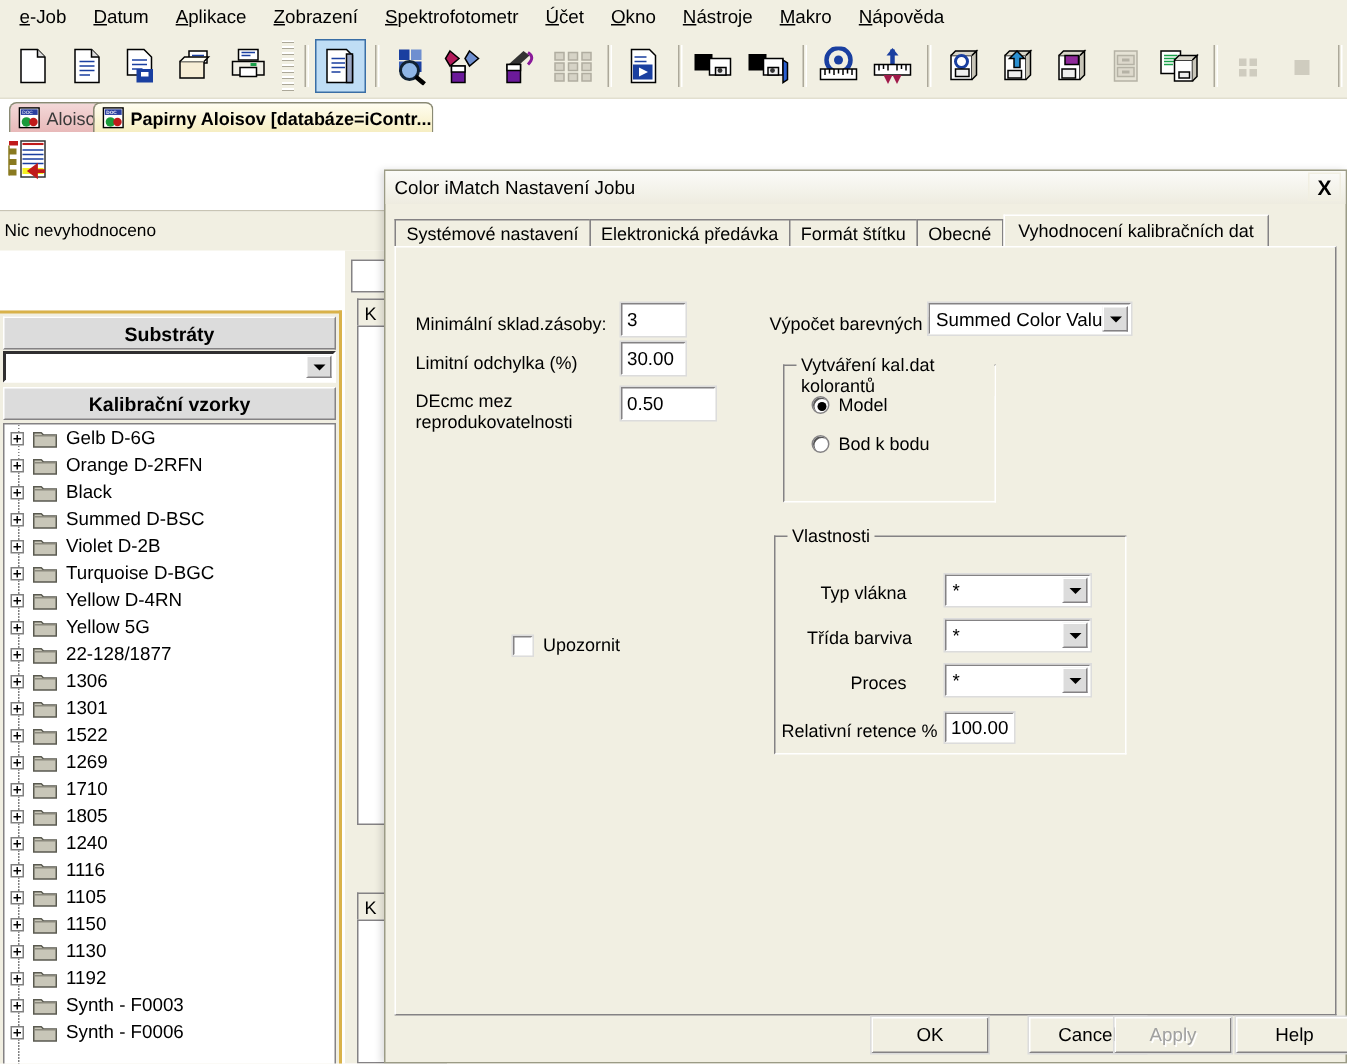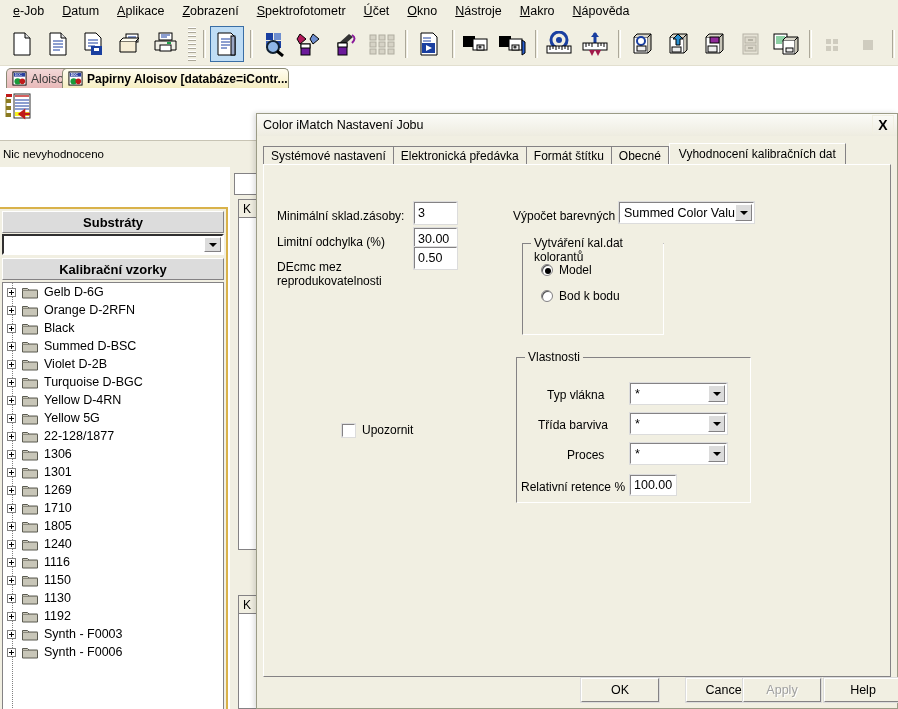--- a/index.html
+++ b/index.html
@@ -751,20 +751,28 @@
                 <path d="M0.5 4.5 h15" stroke="#8a887c" fill="none"></path>
               </svg></span>
             <span>1301</span>
           </div>
           <div class="trow">
             <span class="plusbox"></span>
             <span class="folder"><svg width="16" height="13" viewBox="0 0 16 13">
                 <path d="M0.5 2.5 h5 l1.5 1.5 h8.5 v8 h-15z" fill="#c8c6b8" stroke="#5a5a50"></path>
                 <path d="M0.5 4.5 h15" stroke="#8a887c" fill="none"></path>
               </svg></span>
+            <span>1522</span>
+          </div>
+          <div class="trow">
+            <span class="plusbox"></span>
+            <span class="folder"><svg width="16" height="13" viewBox="0 0 16 13">
+                <path d="M0.5 2.5 h5 l1.5 1.5 h8.5 v8 h-15z" fill="#c8c6b8" stroke="#5a5a50"></path>
+                <path d="M0.5 4.5 h15" stroke="#8a887c" fill="none"></path>
+              </svg></span>
             <span>1269</span>
           </div>
           <div class="trow">
             <span class="plusbox"></span>
             <span class="folder"><svg width="16" height="13" viewBox="0 0 16 13">
                 <path d="M0.5 2.5 h5 l1.5 1.5 h8.5 v8 h-15z" fill="#c8c6b8" stroke="#5a5a50"></path>
                 <path d="M0.5 4.5 h15" stroke="#8a887c" fill="none"></path>
               </svg></span>
             <span>1710</span>
           </div>
@@ -784,20 +792,28 @@
               </svg></span>
             <span>1240</span>
           </div>
           <div class="trow">
             <span class="plusbox"></span>
             <span class="folder"><svg width="16" height="13" viewBox="0 0 16 13">
                 <path d="M0.5 2.5 h5 l1.5 1.5 h8.5 v8 h-15z" fill="#c8c6b8" stroke="#5a5a50"></path>
                 <path d="M0.5 4.5 h15" stroke="#8a887c" fill="none"></path>
               </svg></span>
             <span>1116</span>
+          </div>
+          <div class="trow">
+            <span class="plusbox"></span>
+            <span class="folder"><svg width="16" height="13" viewBox="0 0 16 13">
+                <path d="M0.5 2.5 h5 l1.5 1.5 h8.5 v8 h-15z" fill="#c8c6b8" stroke="#5a5a50"></path>
+                <path d="M0.5 4.5 h15" stroke="#8a887c" fill="none"></path>
+              </svg></span>
+            <span>1105</span>
           </div>
           <div class="trow">
             <span class="plusbox"></span>
             <span class="folder"><svg width="16" height="13" viewBox="0 0 16 13">
                 <path d="M0.5 2.5 h5 l1.5 1.5 h8.5 v8 h-15z" fill="#c8c6b8" stroke="#5a5a50"></path>
                 <path d="M0.5 4.5 h15" stroke="#8a887c" fill="none"></path>
               </svg></span>
             <span>1150</span>
           </div>
           <div class="trow">
@@ -870,21 +886,21 @@
       </div>
 
       <div class="lbl" style="left:13px; top:70px;">Limitní odchylka (%)</div>
       <div class="txtin" style="left:150px; top:63px; width:43px; height:22px;">
         <span>30.00</span>
       </div>
 
       <div class="lbl" style="left:13px; top:95px; width:130px;">
         <span>DEcmc mez reprodukovatelnosti</span>
       </div>
-      <div class="txtin" style="left:150px; top:82px; width:43px; height:22px;">
+      <div class="txtin" style="left:150px; top:93px; width:63px; height:22px;">
         <span>0.50</span>
       </div>
 
       <div class="chk" style="left:78px; top:258px;">
         <span class="cbox"></span>
         <span>Upozornit</span>
       </div>
 
       <div class="lbl" style="left:249px; top:44px;">Výpočet barevných hodnot:</div>
       <div class="ddown" style="left:355px; top:37px; width:135px;">

